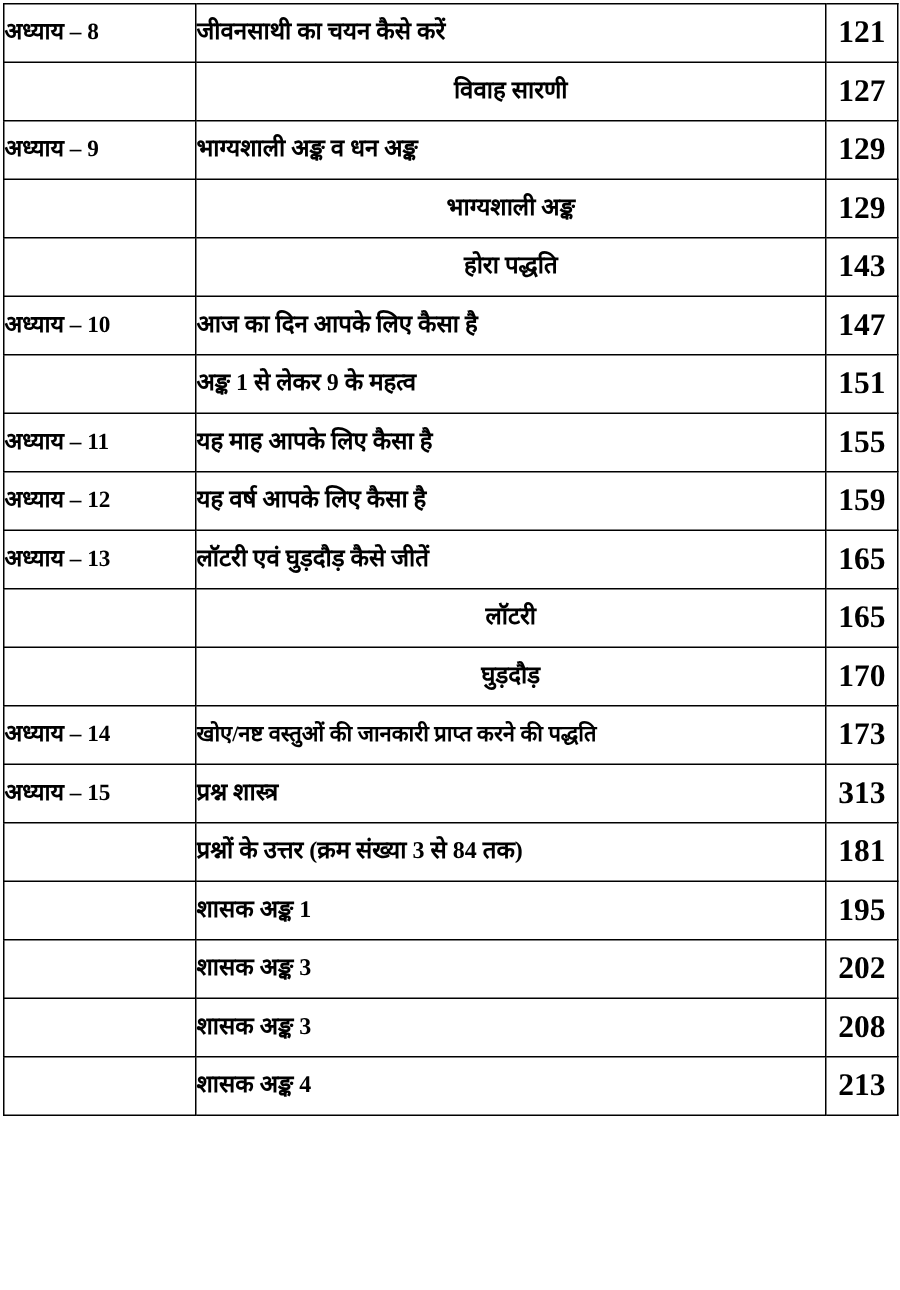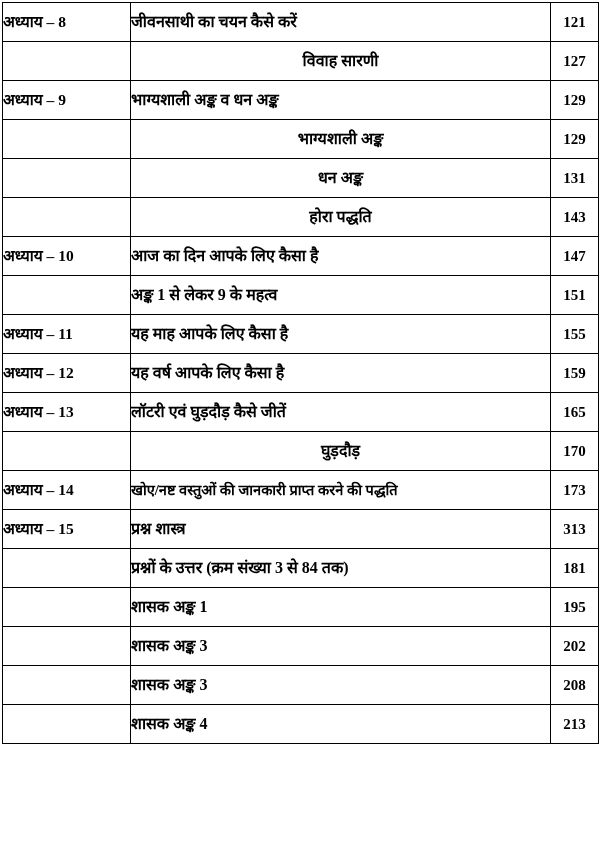--- a/index.html
+++ b/index.html
@@ -56,21 +56,21 @@
   }
   td.title.indent {
     text-align: center;
   }
   td.title.small {
     font-size: 14.6px;
     margin-left: 20px;
   }
   td.page {
     text-align: center;
-    font-size: 15px;
+    font-size: 21px;
     font-weight: 700;
   }
 </style>
 </head>
 <body>
 
 <div id="toc-wrap">
   <table class="toc">
     <colgroup>
       <col class="c-chapter">
@@ -93,25 +93,20 @@
           <td class="title">भाग्यशाली अङ्क व धन अङ्क</td>
           <td class="page">129</td>
         </tr>
         <tr>
           <td class="chapter blank"></td>
           <td class="title indent">भाग्यशाली अङ्क</td>
           <td class="page">129</td>
         </tr>
         <tr>
           <td class="chapter blank"></td>
-          <td class="title indent">धन अङ्क</td>
-          <td class="page">131</td>
-        </tr>
-        <tr>
-          <td class="chapter blank"></td>
           <td class="title indent">होरा पद्धति</td>
           <td class="page">143</td>
         </tr>
         <tr>
           <td class="chapter">अध्याय – 10</td>
           <td class="title">आज का दिन आपके लिए कैसा है</td>
           <td class="page">147</td>
         </tr>
         <tr>
           <td class="chapter blank"></td>
@@ -124,20 +119,25 @@
           <td class="page">155</td>
         </tr>
         <tr>
           <td class="chapter">अध्याय – 12</td>
           <td class="title">यह वर्ष आपके लिए कैसा है</td>
           <td class="page">159</td>
         </tr>
         <tr>
           <td class="chapter">अध्याय – 13</td>
           <td class="title">लॉटरी एवं घुड़दौड़ कैसे जीतें</td>
+          <td class="page">165</td>
+        </tr>
+        <tr>
+          <td class="chapter blank"></td>
+          <td class="title indent">लॉटरी</td>
           <td class="page">165</td>
         </tr>
         <tr>
           <td class="chapter blank"></td>
           <td class="title indent">घुड़दौड़</td>
           <td class="page">170</td>
         </tr>
         <tr>
           <td class="chapter">अध्याय – 14</td>
           <td class="title small">खोए/नष्ट वस्तुओं की जानकारी प्राप्त करने की पद्धति</td>

